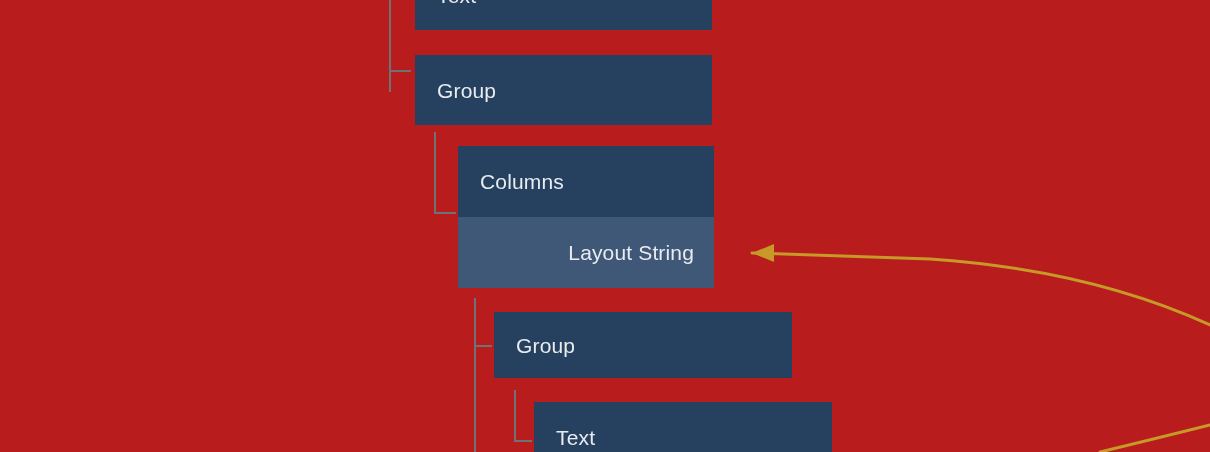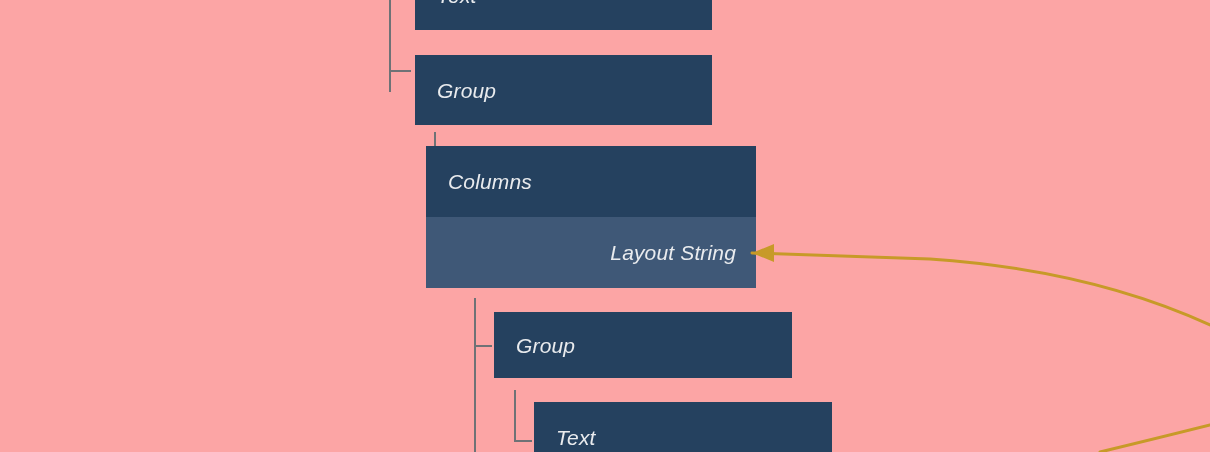--- a/index.html
+++ b/index.html
@@ -82,21 +82,21 @@
     left: 0; top: 0;
     width: 1210px;
     height: 452px;
     overflow: visible;
     pointer-events: none;
   }
 </style>
 </head>
 <body>
 
-<div id="canvas" style="background: #fca5a5; font-style: italic;">
+<div id="canvas" style="background: #b91c1c;">
 
   <div class="connector" id="conn-0" style="left: 389px; top: -20px;">
     <div class="v" style="height: 112px; background: rgb(110, 114, 118);"></div>
     <div class="h" style="width: 22px; top: 90px; background: rgb(110, 114, 118);"></div>
   </div>
   <div class="connector" id="conn-1" style="left: 434px; top: 132px;">
     <div class="v" style="height: 82px; background: rgb(110, 114, 118);"></div>
     <div class="h" style="width: 22px; top: 80px; background: rgb(110, 114, 118);"></div>
   </div>
   <div class="connector" id="conn-2" style="left: 474px; top: 298px;">
@@ -113,21 +113,21 @@
       <span class="row-label" style="color: rgb(233, 235, 238);">Text</span>
     </div>
   </div>
 
   <div class="node" id="node-1" style="left: 415px; top: 55px; width: 297px; height: 70px;">
     <div class="row header" style="top: 0px; height: 70px; background: rgb(37, 65, 95);">
       <span class="row-label" style="color: rgb(233, 235, 238);">Group</span>
     </div>
   </div>
 
-  <div class="node" id="node-2" style="left: 426px; top: 146px; width: 330px; height: 142px;">
+  <div class="node" id="node-2" style="left: 458px; top: 146px; width: 256px; height: 142px;">
     <div class="row header" style="top: 0px; height: 71px; background: rgb(37, 65, 95);">
       <span class="row-label" style="color: rgb(233, 235, 238);">Columns</span>
     </div>
     <div class="row field" style="top: 71px; height: 71px; background: rgb(63, 88, 119); text-align: center;">
       <span class="row-label" style="color: rgb(233, 235, 238);">Layout String</span>
     </div>
   </div>
 
   <div class="node" id="node-3" style="left: 494px; top: 312px; width: 298px; height: 66px;">
     <div class="row header" style="top: 0px; height: 66px; background: rgb(37, 65, 95);">

